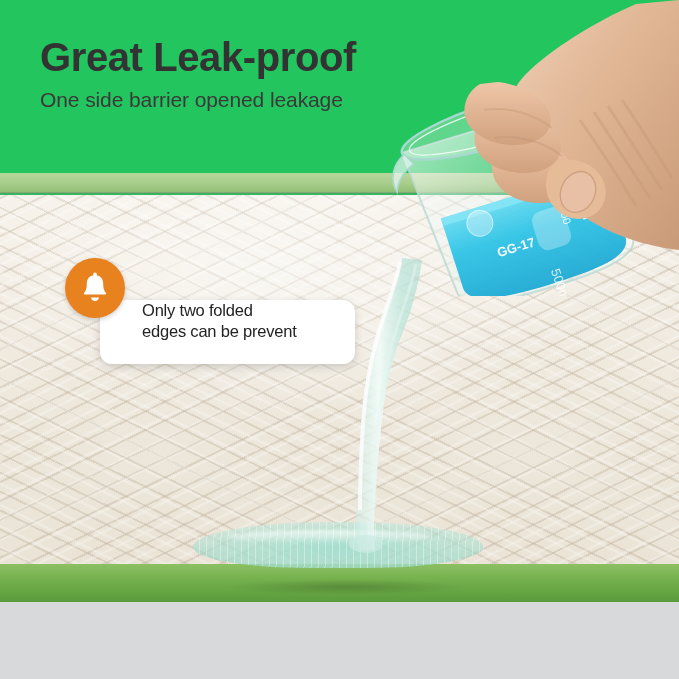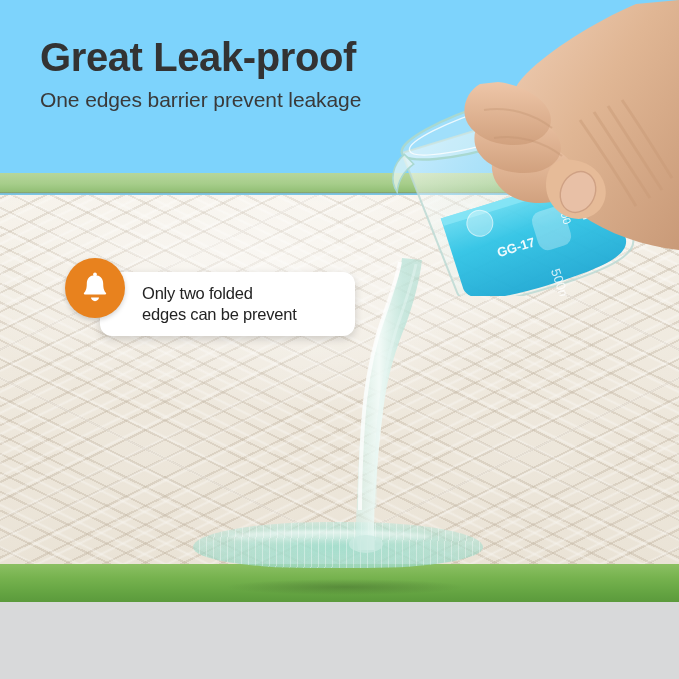--- a/index.html
+++ b/index.html
@@ -1,21 +1,21 @@
 <!DOCTYPE html>
 <html><head>
 <meta charset="utf-8">
 <style>
   html,body{margin:0;padding:0;}
   body{
     width:679px;height:679px;overflow:hidden;
     font-family:"Liberation Sans", sans-serif;
     background:#e8e9ea;
   }
-  #stage{position:relative;width:679px;height:679px;overflow:hidden;background:#7dd3fc;}
+  #stage{position:relative;width:679px;height:679px;overflow:hidden;background:#22c55e;}
 
   
   .header-block{position:absolute;left:40px;top:36px;width:480px;}
   .headline{
     font-size:40px;font-weight:bold;color:#333333;letter-spacing:-0.4px;
     line-height:1.05;margin:0;white-space:nowrap;
   }
   .subhead{
     font-size:21px;font-weight:normal;color:#3a3a3a;letter-spacing:-0.1px;
     margin:10px 0 0 0;white-space:nowrap;
@@ -105,38 +105,38 @@
   .hand{position:absolute;left:430px;top:0px;width:249px;height:270px;}
   .hand svg{display:block;}
 
   
   .callout-badge{
     position:absolute;left:65px;top:258px;width:60px;height:60px;border-radius:50%;
     background:#e8821e;box-shadow:0 2px 5px rgba(0,0,0,.18);
     display:flex;align-items:center;justify-content:center;z-index:6;
   }
   .callout-box{
-    position:absolute;left:100px;top:272px;width:255px;height:64px;
+    position:absolute;left:100px;top:300px;width:255px;height:64px;
     background:#ffffff;border-radius:12px;box-shadow:0 3px 8px rgba(0,0,0,.16);
-    z-index:5;display:flex;align-items:center;
+    z-index:5;display:flex;
   }
   .callout-text{
     margin:0 14px 0 42px;font-size:16.5px;line-height:1.28;color:#232323;
     letter-spacing:-.2px;
   }
   .callout-text .l2{display:block;}
 </style>
 </head>
 <body>
 
 <div id="stage">
 
   <div class="header-block">
     <h1 class="headline">Great Leak-proof</h1>
-    <p class="subhead">One edges barrier prevent leakage</p>
+    <p class="subhead">One side barrier opened leakage</p>
   </div>
 
   <div class="mat">
     <div class="mat-top-edge"></div>
     <div class="mat-top-shadow"></div>
     <div class="mat-face">
       <div class="lattice"></div>
       <div class="lattice-fine"></div>
       <div class="mat-sheen"></div>
     </div>

